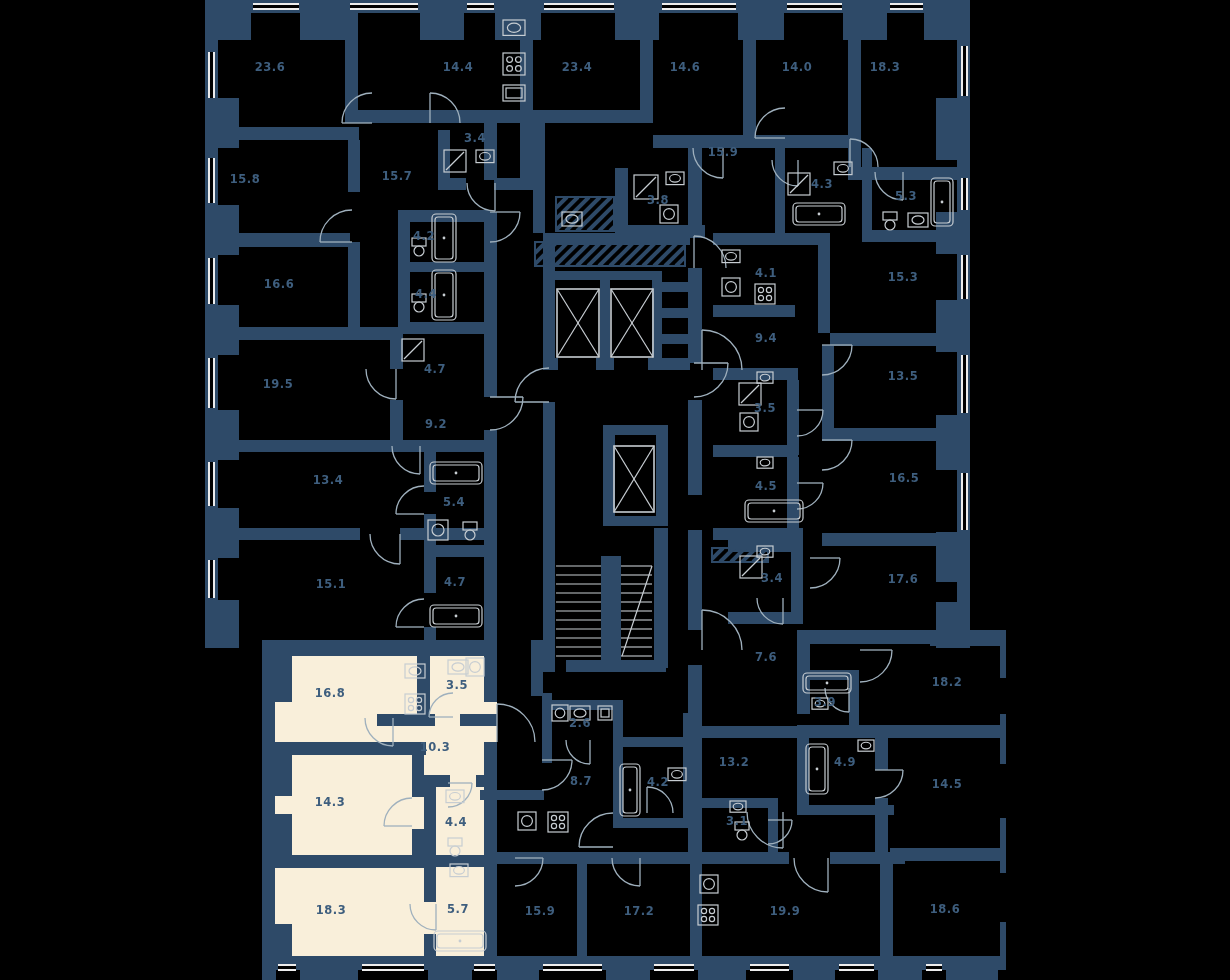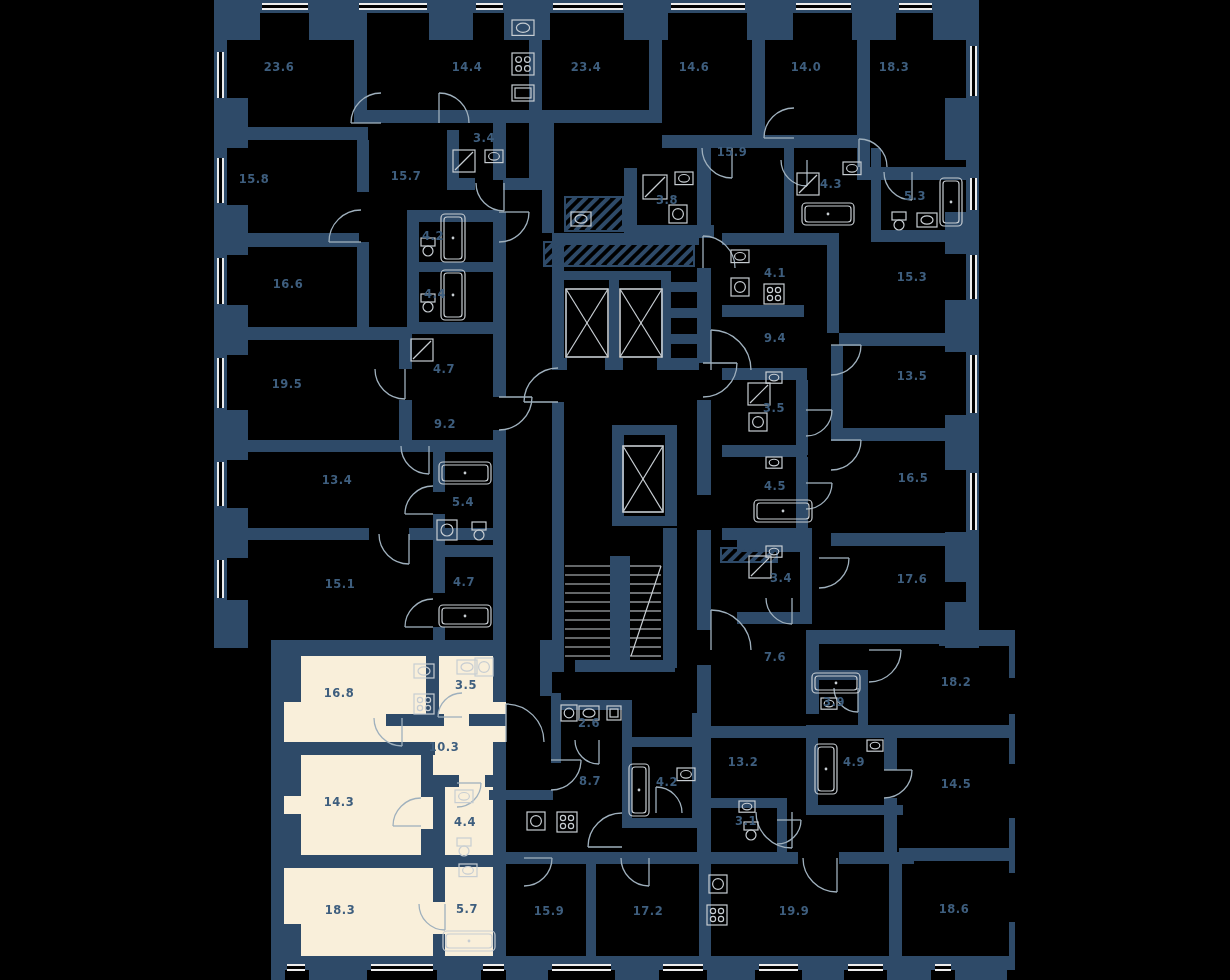--- a/index.html
+++ b/index.html
@@ -1,17 +1,17 @@
 <!DOCTYPE html>
 <html><head>
 <meta charset="utf-8">
 <style>
   html,body{margin:0;padding:0;background:#000;}
   #stage{position:relative;width:1006px;height:980px;background:#000;overflow:hidden;
-         font-family:"DejaVu Sans", "Liberation Sans", sans-serif;margin-left:9px;}
+         font-family:"DejaVu Sans", "Liberation Sans", sans-serif;}
   svg{position:absolute;left:0;top:0;}
   text.room-label{font-family:"DejaVu Sans","Liberation Sans",sans-serif;
                   font-size:11.5px;font-weight:600;letter-spacing:.5px;}
 </style>
 </head>
 <body>
 
 <div id="stage">
   <svg id="plan" width="1230" height="980" viewBox="0 0 1230 980">
     <g id="g-highlight">

